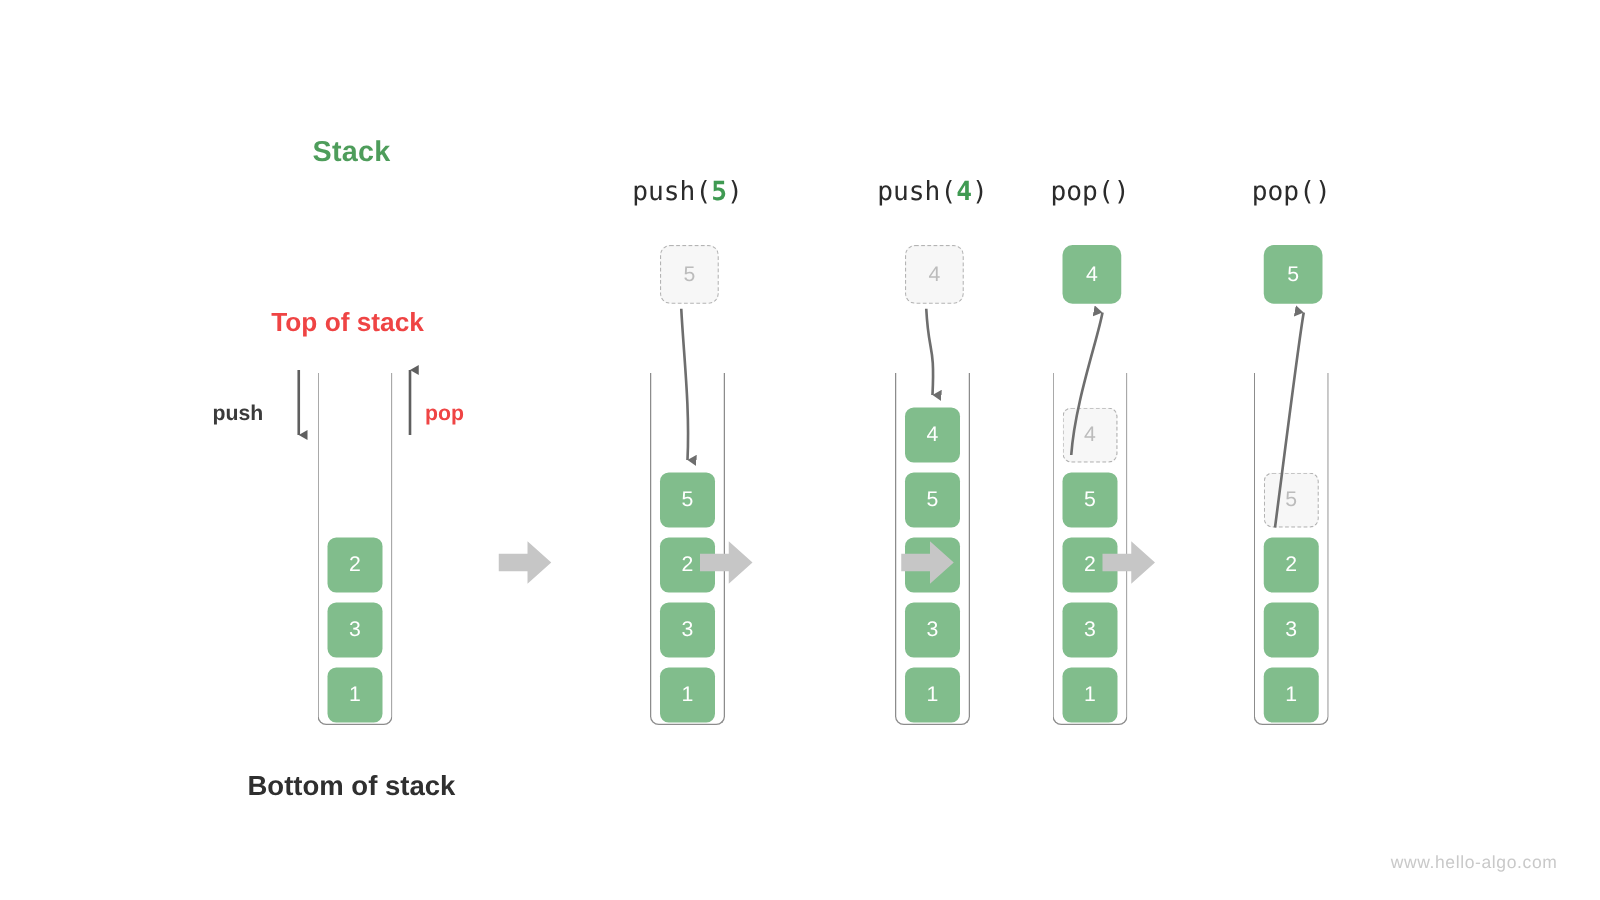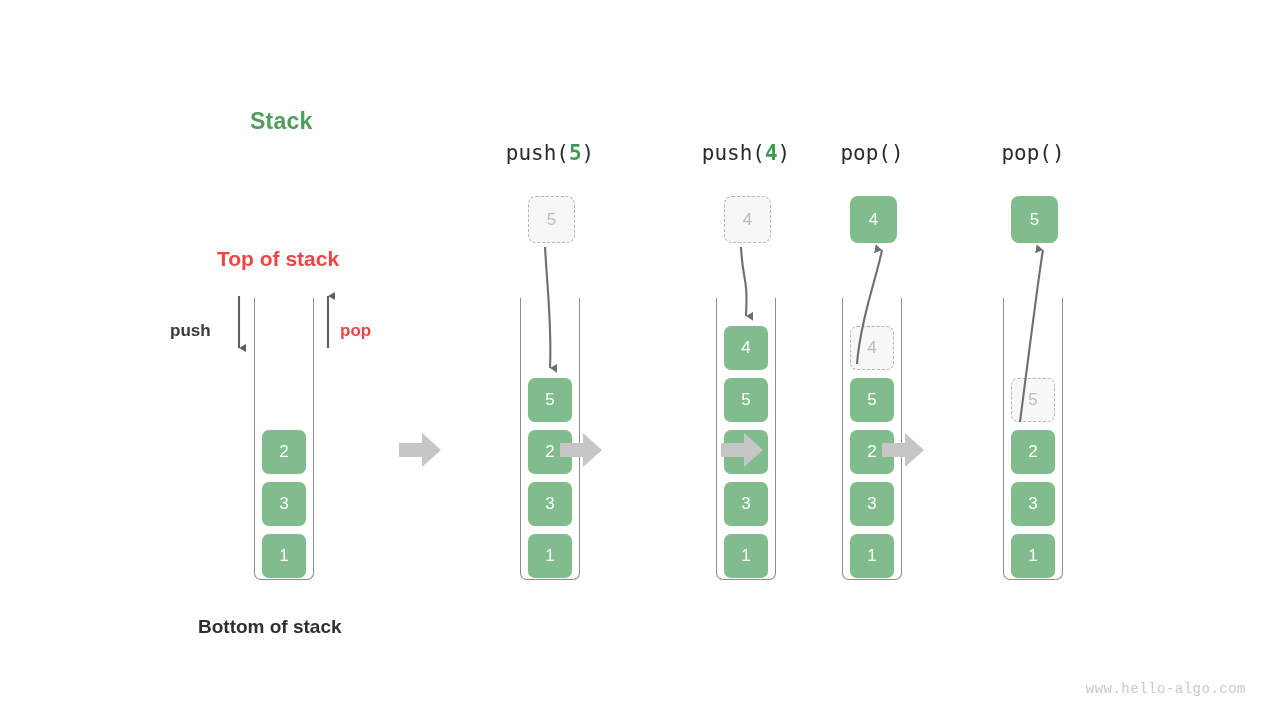--- a/index.html
+++ b/index.html
@@ -40,21 +40,21 @@
     left: 217px;
     top: 247px;
     font-size: 21px;
     font-weight: bold;
     color: #ef4444;
   }
   .label-bottom {
     position: absolute;
     left: 198px;
     top: 616px;
-    font-size: 19px;
+    font-size: 22px;
     font-weight: bold;
     color: #2f2f2f;
   }
   .label-push {
     position: absolute;
     left: 170px;
     top: 321px;
     font-size: 17px;
     font-weight: bold;
     color: #3b3b3b;
@@ -185,21 +185,21 @@
     left: 0; top: 0;
     width: 1280px; height: 720px;
     pointer-events: none;
     overflow: visible;
   }
 
   .watermark {
     position: absolute;
     right: 34px;
     bottom: 23px;
-    font-family: Liberation Mono, monospace;
+    font-family: Liberation Sans, sans-serif;
     font-size: 14px;
     color: #c9c9c9;
     letter-spacing: .5px;
     margin-left: 24px;
   }
 </style>
 </head>
 <body>
 
 <div class="canvas">

